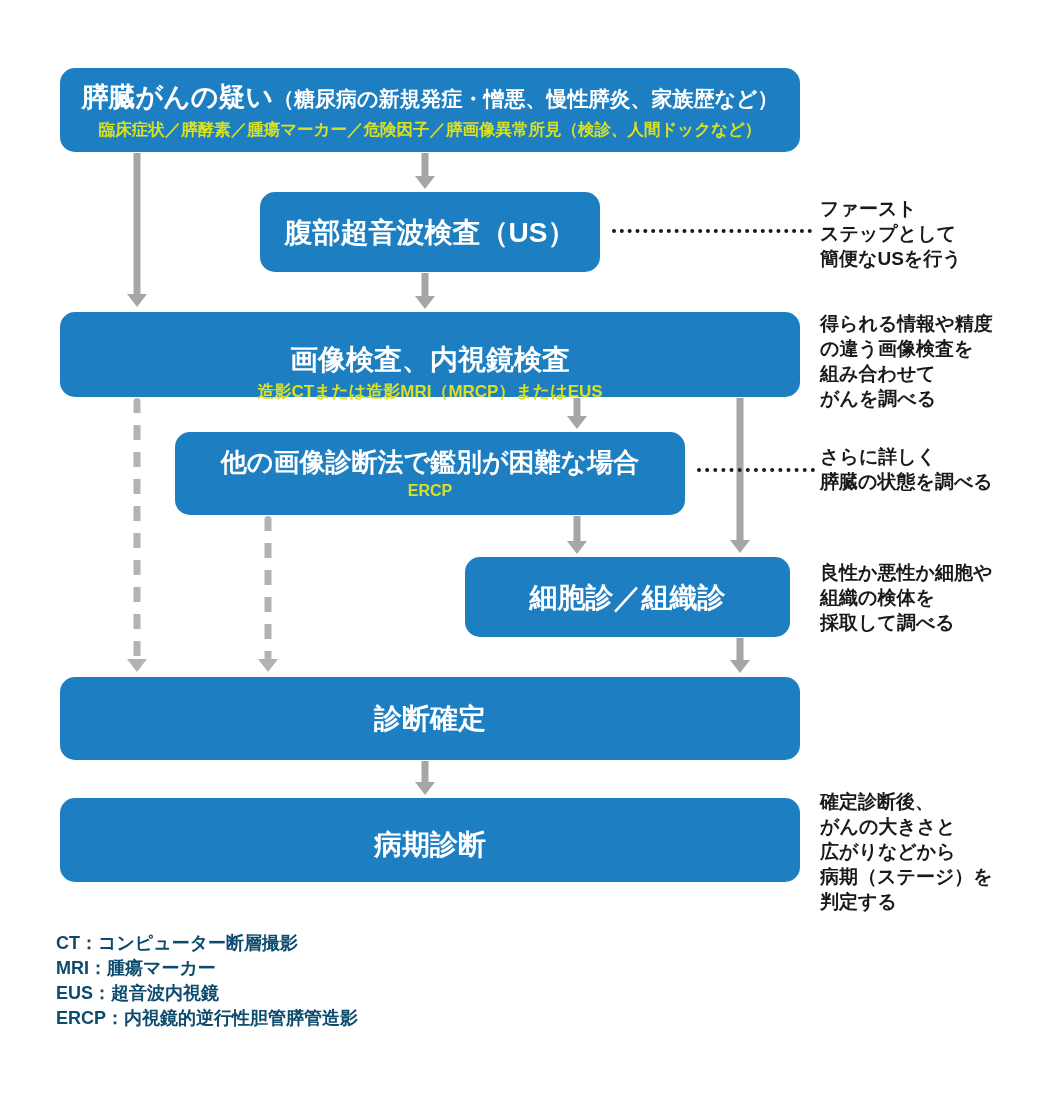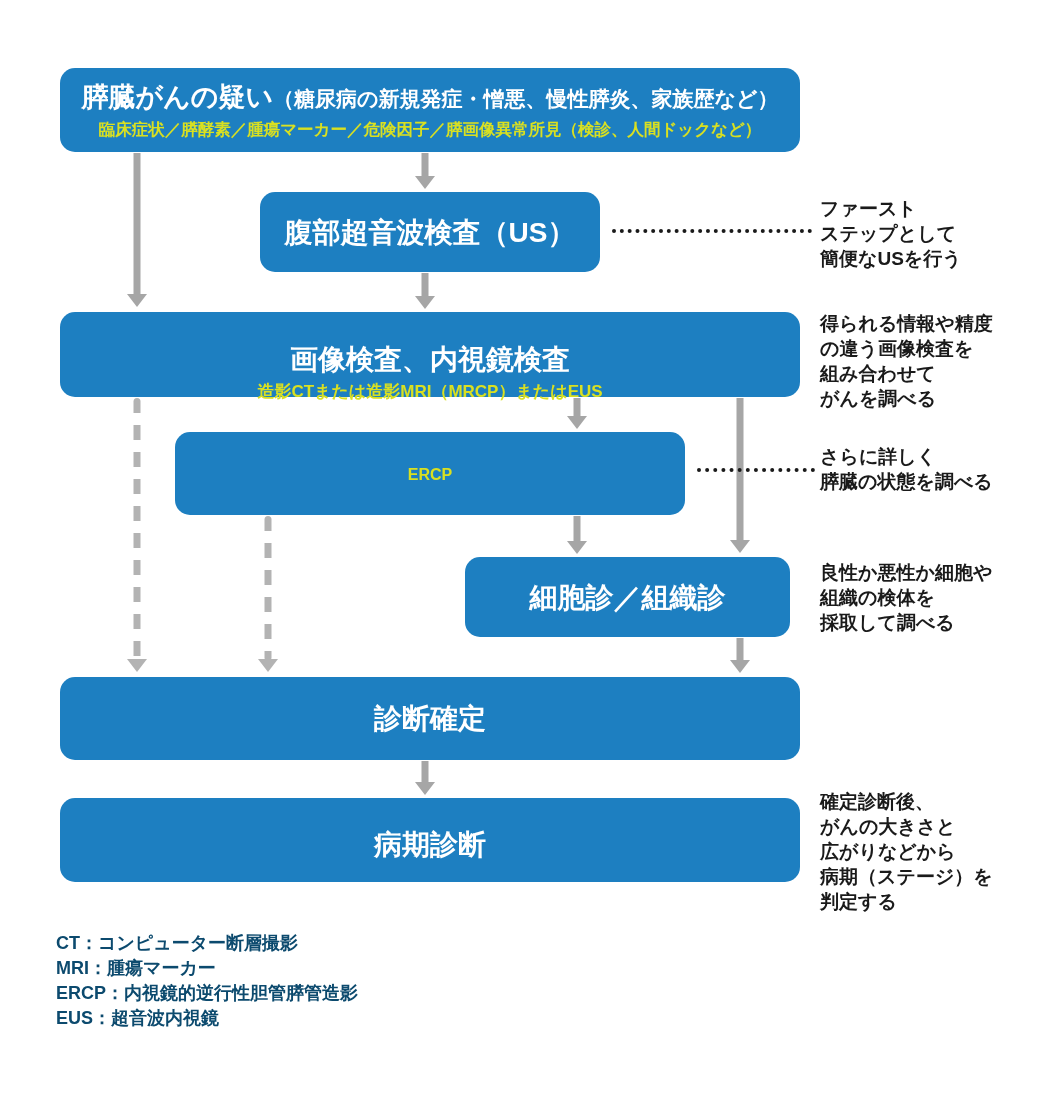--- a/index.html
+++ b/index.html
@@ -120,20 +120,21 @@
     <div class="t"><span>膵臓がんの疑い</span><span class="paren">（糖尿病の新規発症・憎悪、慢性膵炎、家族歴など）</span></div>
     <div class="sub">臨床症状／膵酵素／腫瘍マーカー／危険因子／膵画像異常所見（検診、人間ドックなど）</div>
   </div>
 
   <div class="fbox" id="box-imaging">
     <div class="t">画像検査、内視鏡検査</div>
     <div class="sub">造影CTまたは造影MRI（MRCP）またはEUS</div>
   </div>
 
   <div class="fbox" id="box-difficult">
+    <div class="t">他の画像診断法で鑑別が困難な場合</div>
     <div class="sub">ERCP</div>
   </div>
 
   <div class="fbox" id="box-cytology">
     <div class="t">細胞診／組織診</div>
   </div>
 
   <div class="fbox" id="box-confirmed">
     <div class="t">診断確定</div>
   </div>
@@ -200,17 +201,17 @@
 採取して調べる</div>
   <div class="note" id="note-staging">確定診断後、
 がんの大きさと
 広がりなどから
 病期（ステージ）を
 判定する</div>
 
   <div id="legend">
     <div class="legend-item">CT：コンピューター断層撮影</div>
     <div class="legend-item">MRI：腫瘍マーカー</div>
+    <div class="legend-item">EUS：超音波内視鏡</div>
     <div class="legend-item">ERCP：内視鏡的逆行性胆管膵管造影</div>
-    <div class="legend-item">EUS：超音波内視鏡</div>
   </div>
 
 </div>
 
 </body></html>

